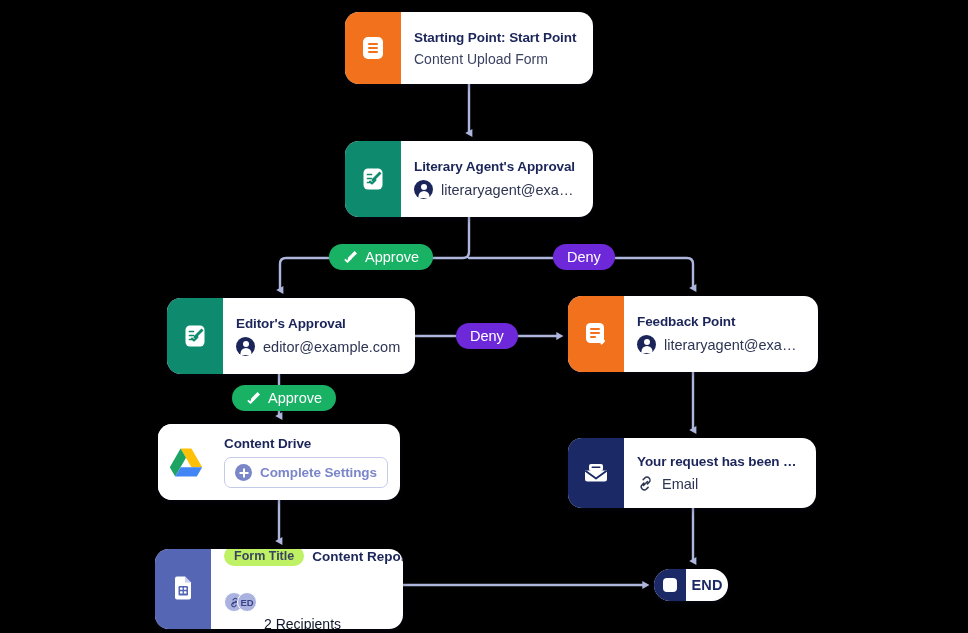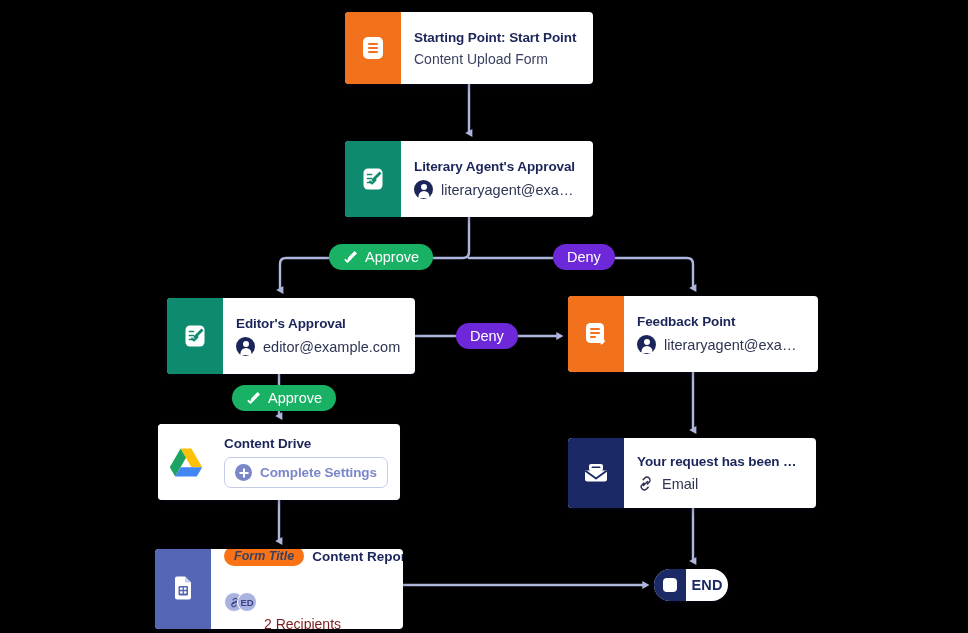--- a/index.html
+++ b/index.html
@@ -28,21 +28,21 @@
     height: 633px;
     pointer-events: none;
   }
 
   
   .node {
     position: absolute;
     display: flex;
     align-items: stretch;
     background: #ffffff;
-    border-radius: 4px;
+    border-radius: 14px;
     box-shadow: 0 2px 6px rgba(20,24,60,0.25);
     overflow: hidden;
     box-sizing: border-box;
   }
   .node-icon {
     width: 56px;
     flex: 0 0 56px;
     display: flex;
     align-items: center;
     justify-content: center;
@@ -163,28 +163,27 @@
   .plus-circle::before { width: 9px; height: 2px; transform: translate(-50%,-50%); }
   .plus-circle::after  { width: 2px; height: 9px; transform: translate(-50%,-50%); }
 
   
   .report-row1 {
     display: flex;
     align-items: center;
     gap: 8px;
   }
   .pill-chip {
-    background: #f97316;
+    background: #bef264;
     border-radius: 12px;
     padding: 3px 10px;
     font-size: 12.5px;
     font-weight: bold;
     color: #3b4260;
     white-space: nowrap;
-    font-style: italic;
   }
   .report-title {
     font-size: 13.5px;
     font-weight: bold;
     color: #1b2559;
     white-space: nowrap;
   }
   .report-row2 {
     display: flex;
     align-items: center;
@@ -200,21 +199,21 @@
     justify-content: center;
     color: #3b4487;
     font-size: 9.5px;
     font-weight: bold;
     border: 1.5px solid #ffffff;
     box-sizing: border-box;
   }
   .mini-badge + .mini-badge { margin-left: -7px; }
   .recipients-text {
     font-size: 14px;
-    color: #7f1d1d;
+    color: #0f172a;
     margin-top: 44px;
   }
 
   
   .link-row { display: flex; align-items: center; gap: 8px; }
   .link-label { font-size: 14.5px; color: #2e3553; }
 
   
   .edge-label {
     position: absolute;

